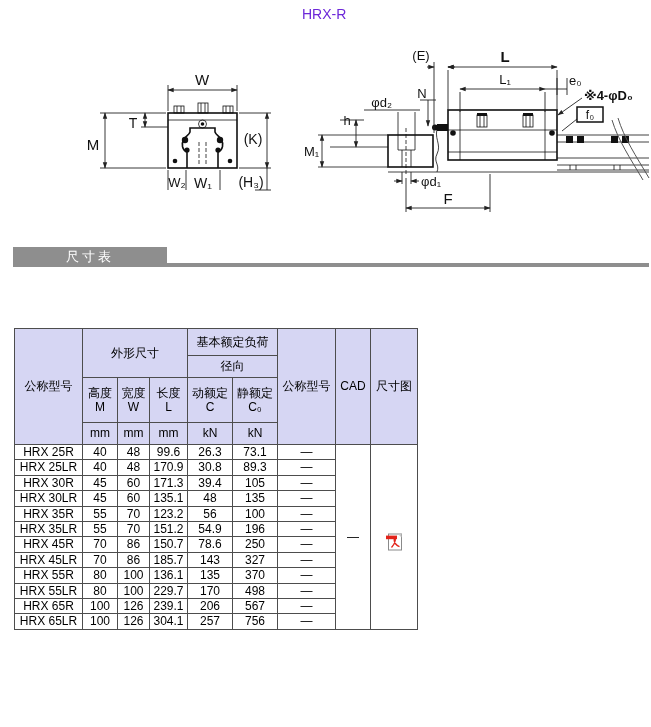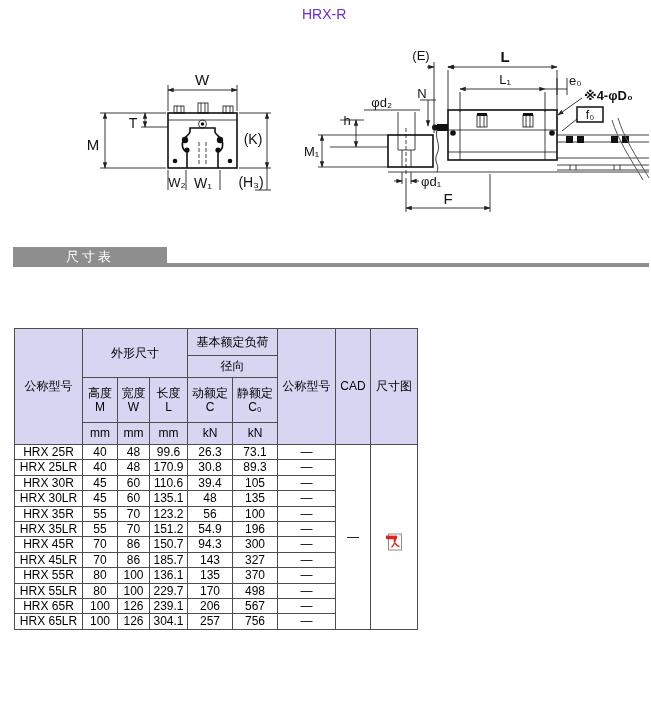--- a/index.html
+++ b/index.html
@@ -295,21 +295,21 @@
     <td>48</td>
     <td>170.9</td>
     <td>30.8</td>
     <td>89.3</td>
     <td>—</td>
   </tr>
   <tr class="dr">
     <td>HRX 30R</td>
     <td>45</td>
     <td>60</td>
-    <td>110.6</td>
+    <td>171.3</td>
     <td>39.4</td>
     <td>105</td>
     <td>—</td>
   </tr>
   <tr class="dr">
     <td>HRX 30LR</td>
     <td>45</td>
     <td>60</td>
     <td>135.1</td>
     <td>48</td>
@@ -332,22 +332,22 @@
     <td>151.2</td>
     <td>54.9</td>
     <td>196</td>
     <td>—</td>
   </tr>
   <tr class="dr">
     <td>HRX 45R</td>
     <td>70</td>
     <td>86</td>
     <td>150.7</td>
-    <td>94.3</td>
-    <td>300</td>
+    <td>78.6</td>
+    <td>250</td>
     <td>—</td>
   </tr>
   <tr class="dr">
     <td>HRX 45LR</td>
     <td>70</td>
     <td>86</td>
     <td>185.7</td>
     <td>143</td>
     <td>327</td>
     <td>—</td>

